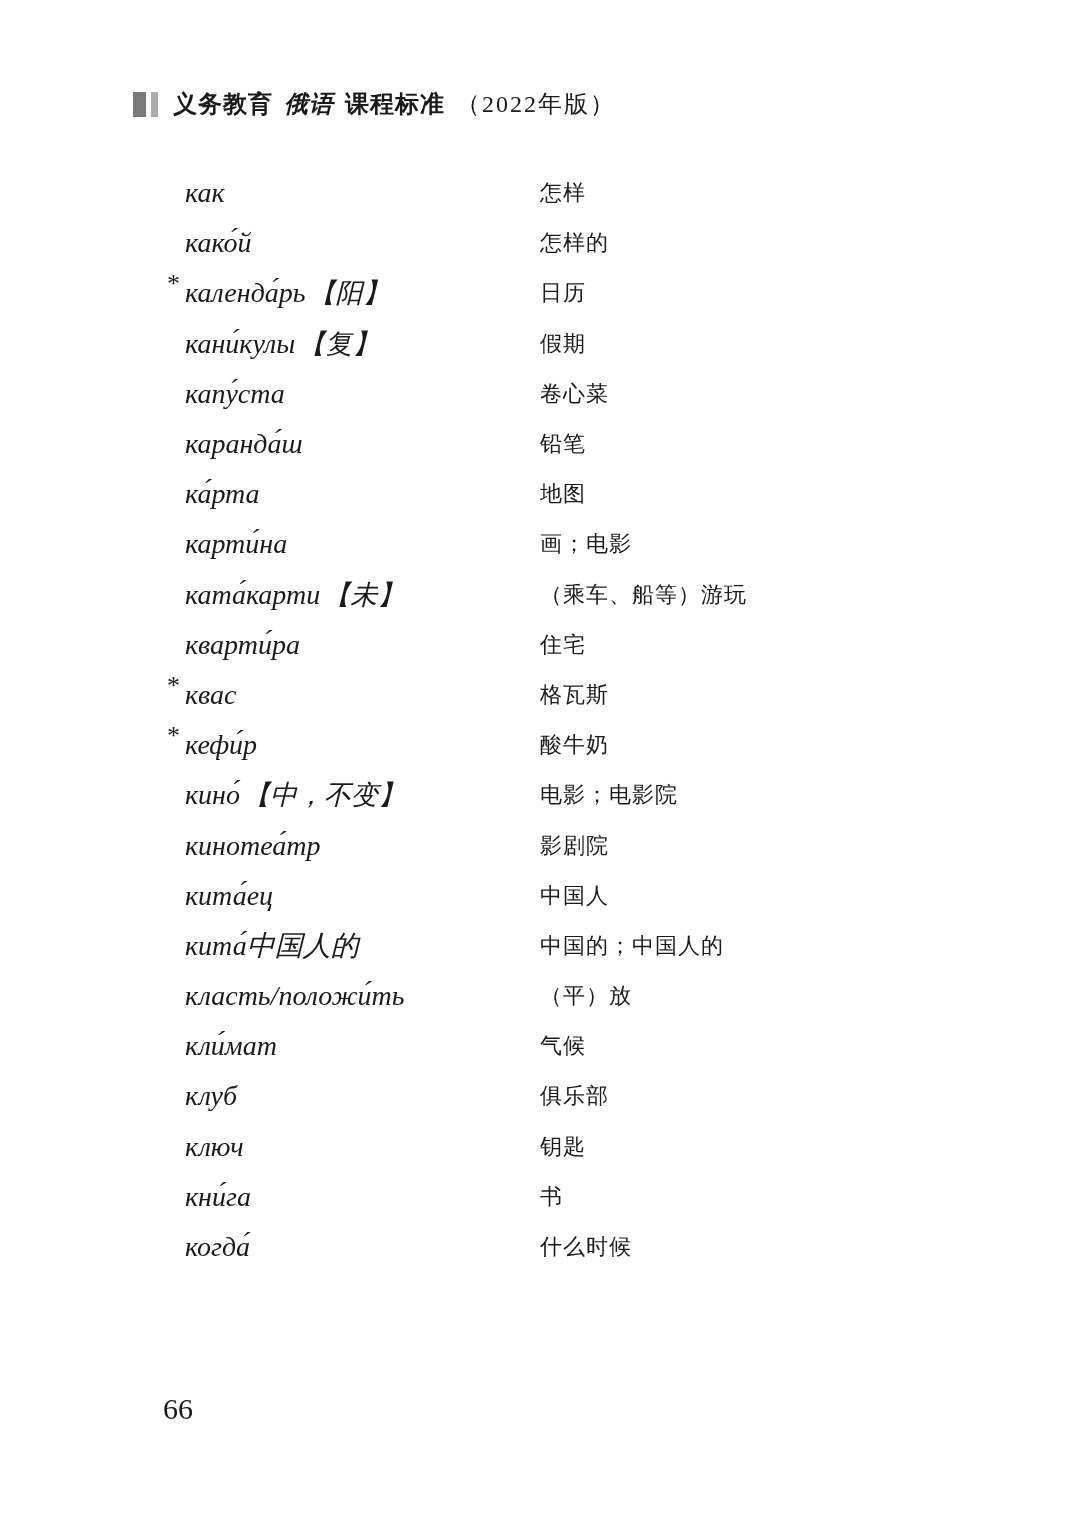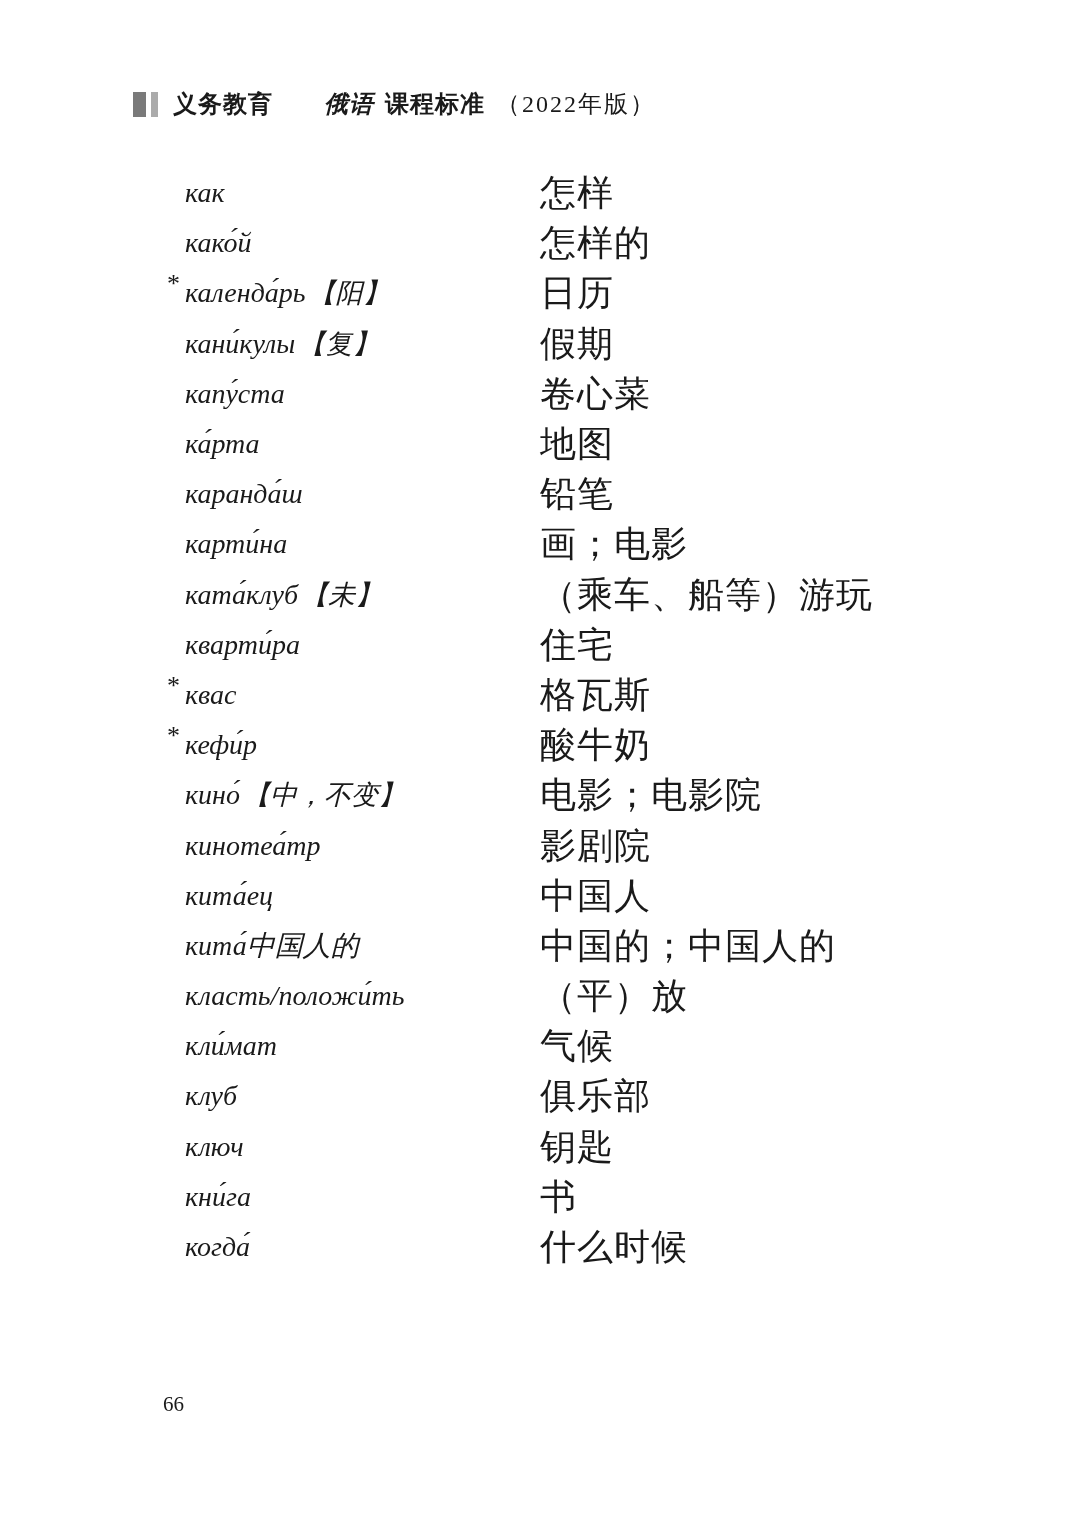--- a/index.html
+++ b/index.html
@@ -20,21 +20,21 @@
     left: 133px;
     top: 88px;
     display: flex;
     align-items: center;
     white-space: nowrap;
   }
   .head-bar-dark  { width: 13px; height: 25px; background: #7a7a7a; margin-right: 5px; }
   .head-bar-light { width: 7px;  height: 25px; background: #ababab; margin-right: 15px; }
   .head-text { font-size: 24px; font-weight: bold; font-family: "Liberation Sans", "DejaVu Sans", sans-serif; letter-spacing: 1px; }
   .head-seg { margin-right: 11px; text-align: right; }
-  .head-seg-italic { font-style: italic; font-family: "Liberation Serif", "DejaVu Serif", serif; margin-left: 40px; }
+  .head-seg-italic { font-style: italic; font-family: "Liberation Serif", "DejaVu Serif", serif; }
   .head-seg-paren { font-weight: normal; font-family: "Liberation Serif", "DejaVu Serif", serif; letter-spacing: 2px; margin-right: 8px; }
 
   
   .vocab-list {
     position: absolute;
     left: 0;
     top: 168px;
     width: 100%;
   }
   .row { position: relative; height: 50.2px; }
@@ -53,31 +53,31 @@
     font-size: 28px;
     white-space: nowrap;
     font-style: italic;
   }
   .ru .gram-label { margin-left: 3px; font-size: 27px; }
   .zh {
     position: absolute;
     left: 540px;
     top: 50%;
     transform: translateY(-50%);
-    font-size: 36px;
+    font-size: 22px;
     white-space: nowrap;
     letter-spacing: 1px;
   }
 
   
   .folio {
     position: absolute;
     left: 163px;
     top: 1392px;
-    font-size: 21px;
+    font-size: 30px;
   }
 </style>
 </head>
 <body>
 
 <div class="page">
 
   <div class="running-head">
     <span class="head-bar-dark"></span>
     <span class="head-bar-light"></span>
@@ -107,36 +107,36 @@
       <span class="ru"><span>кани́кулы</span><span class="gram-label">【复】</span></span>
       <span class="zh">假期</span>
     </div>
     <div class="row">
       <span class="star"></span>
       <span class="ru"><span>капу́ста</span><span class="gram-label"></span></span>
       <span class="zh">卷心菜</span>
     </div>
     <div class="row">
       <span class="star"></span>
+      <span class="ru"><span>каранда́ш</span><span class="gram-label"></span></span>
+      <span class="zh">铅笔</span>
+    </div>
+    <div class="row">
+      <span class="star"></span>
       <span class="ru"><span>ка́рта</span><span class="gram-label"></span></span>
       <span class="zh">地图</span>
     </div>
     <div class="row">
       <span class="star"></span>
-      <span class="ru"><span>каранда́ш</span><span class="gram-label"></span></span>
-      <span class="zh">铅笔</span>
-    </div>
-    <div class="row">
-      <span class="star"></span>
       <span class="ru"><span>карти́на</span><span class="gram-label"></span></span>
       <span class="zh">画；电影</span>
     </div>
     <div class="row">
       <span class="star"></span>
-      <span class="ru"><span>ката́клуб</span><span class="gram-label">【未】</span></span>
+      <span class="ru"><span>ката́карти</span><span class="gram-label">【未】</span></span>
       <span class="zh">（乘车、船等）游玩</span>
     </div>
     <div class="row">
       <span class="star"></span>
       <span class="ru"><span>кварти́ра</span><span class="gram-label"></span></span>
       <span class="zh">住宅</span>
     </div>
     <div class="row">
       <span class="star">*</span>
       <span class="ru"><span>квас</span><span class="gram-label"></span></span>

